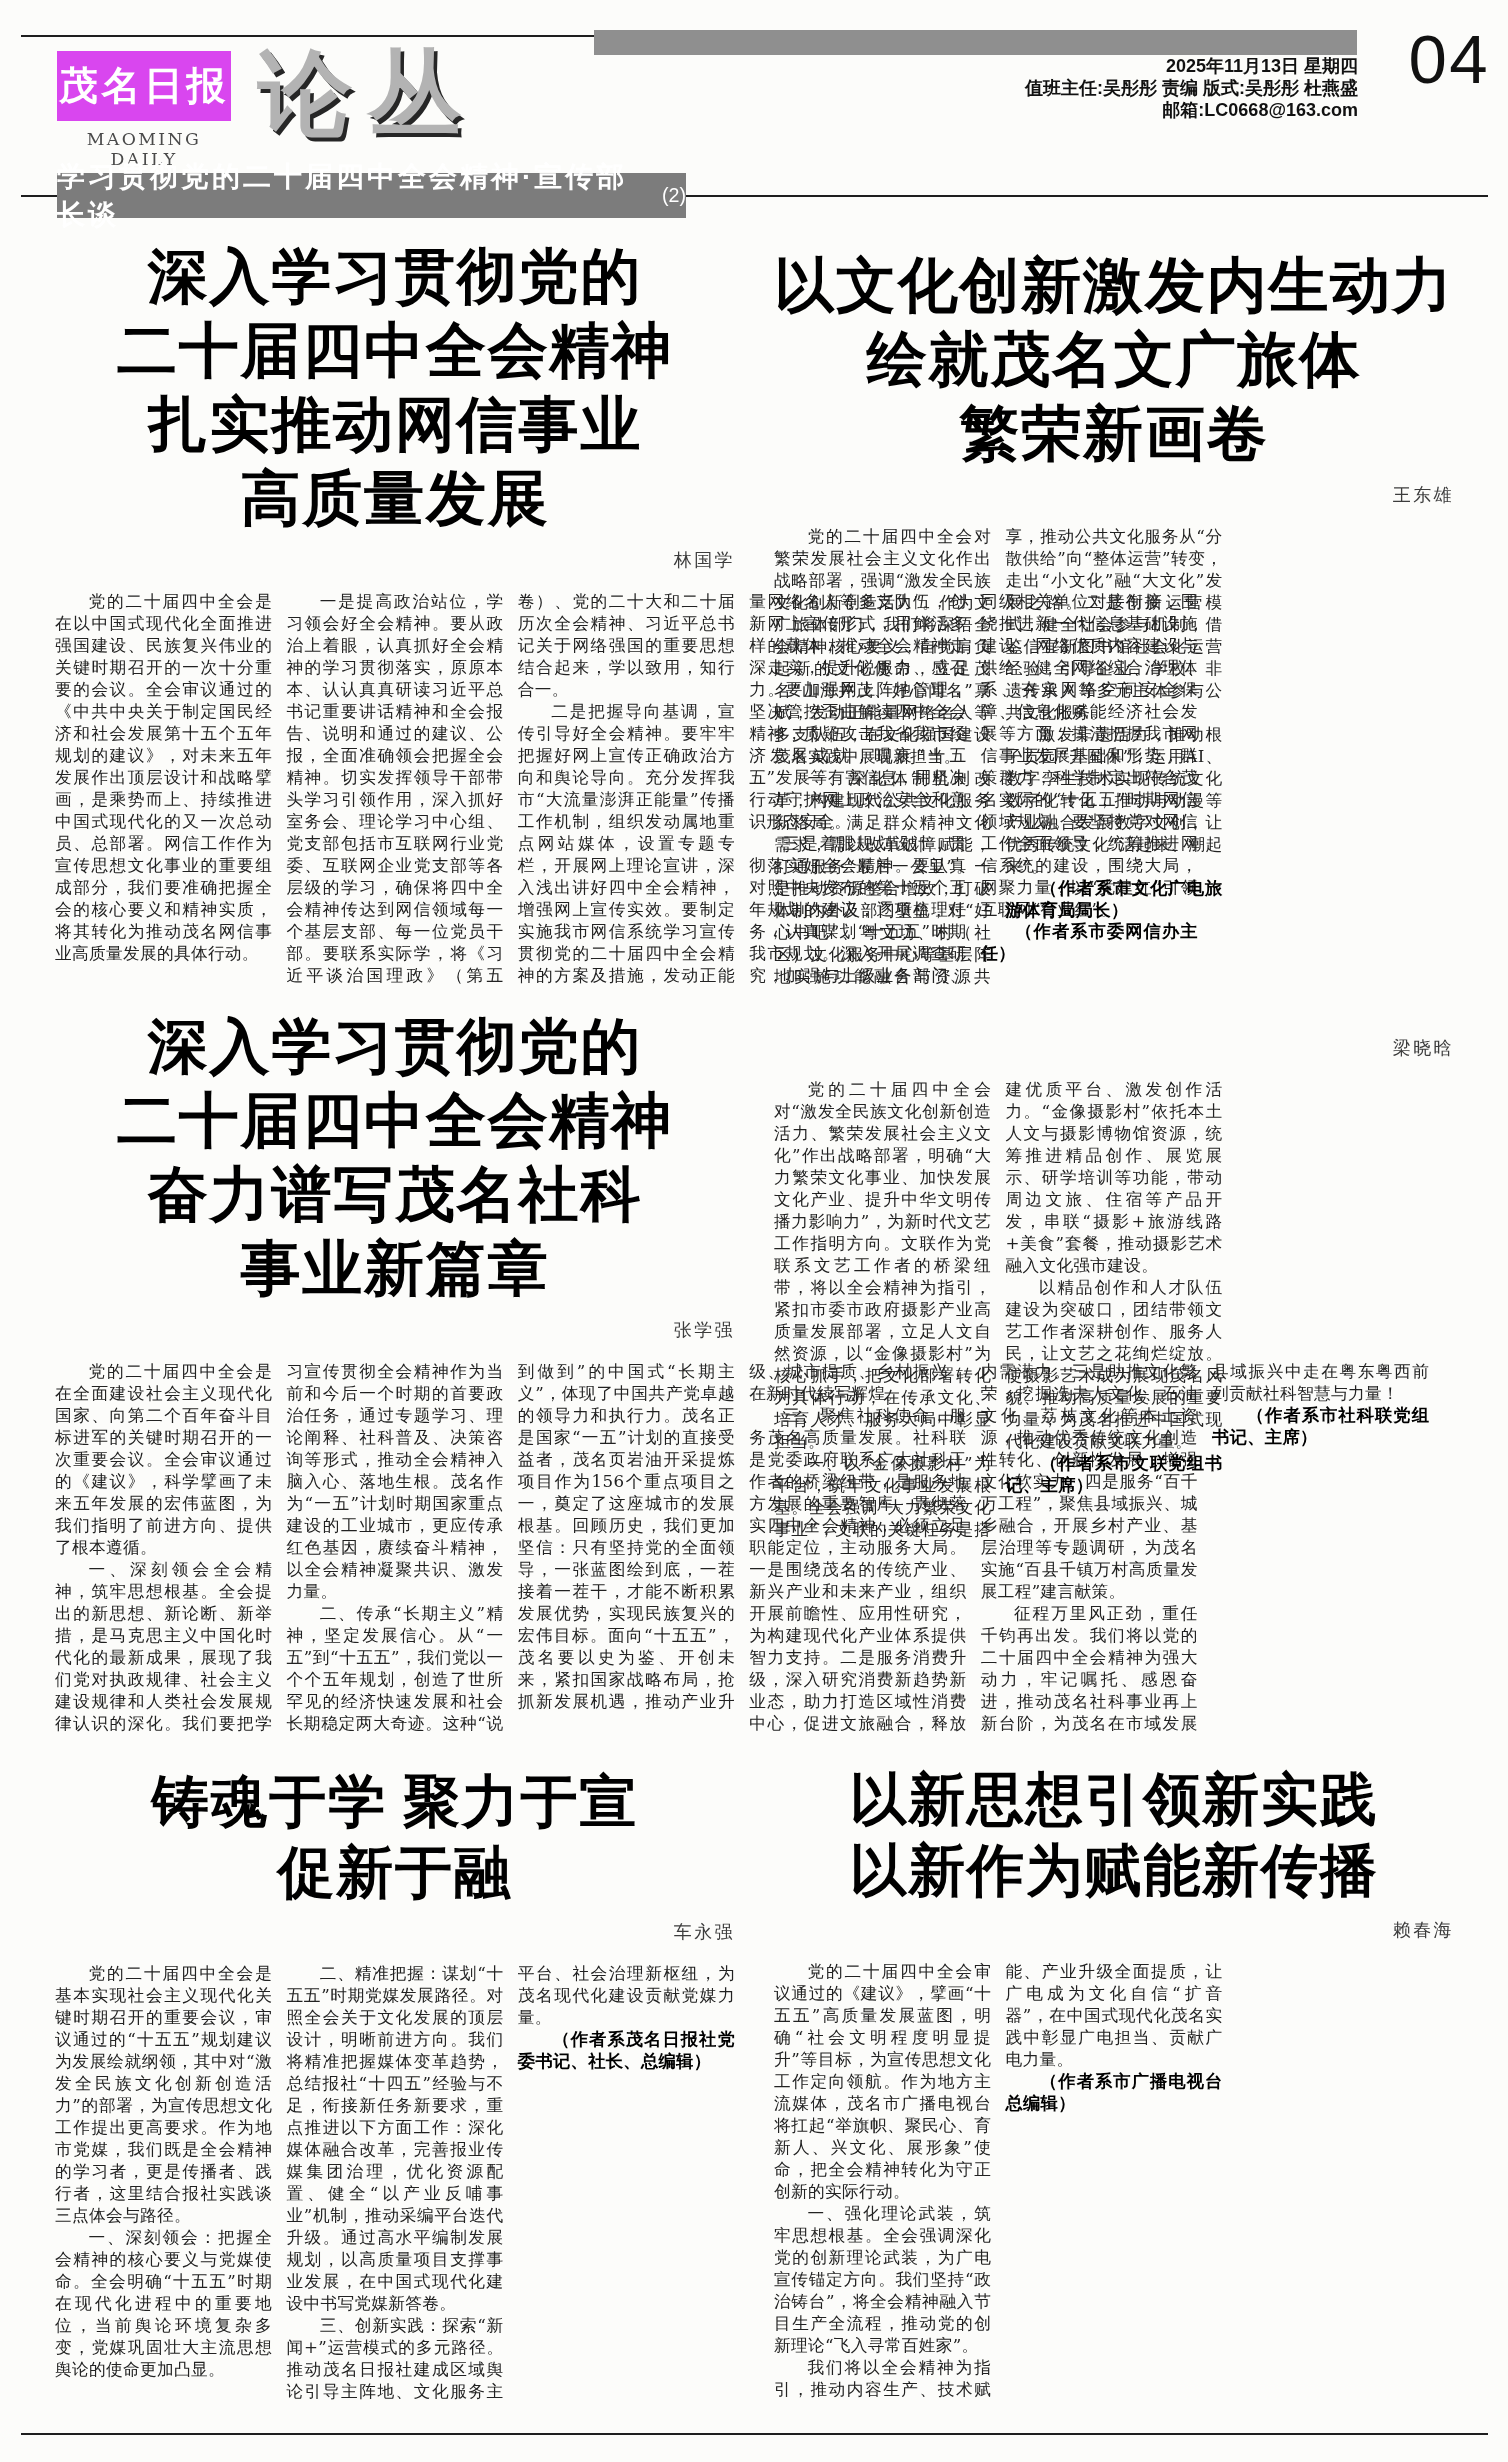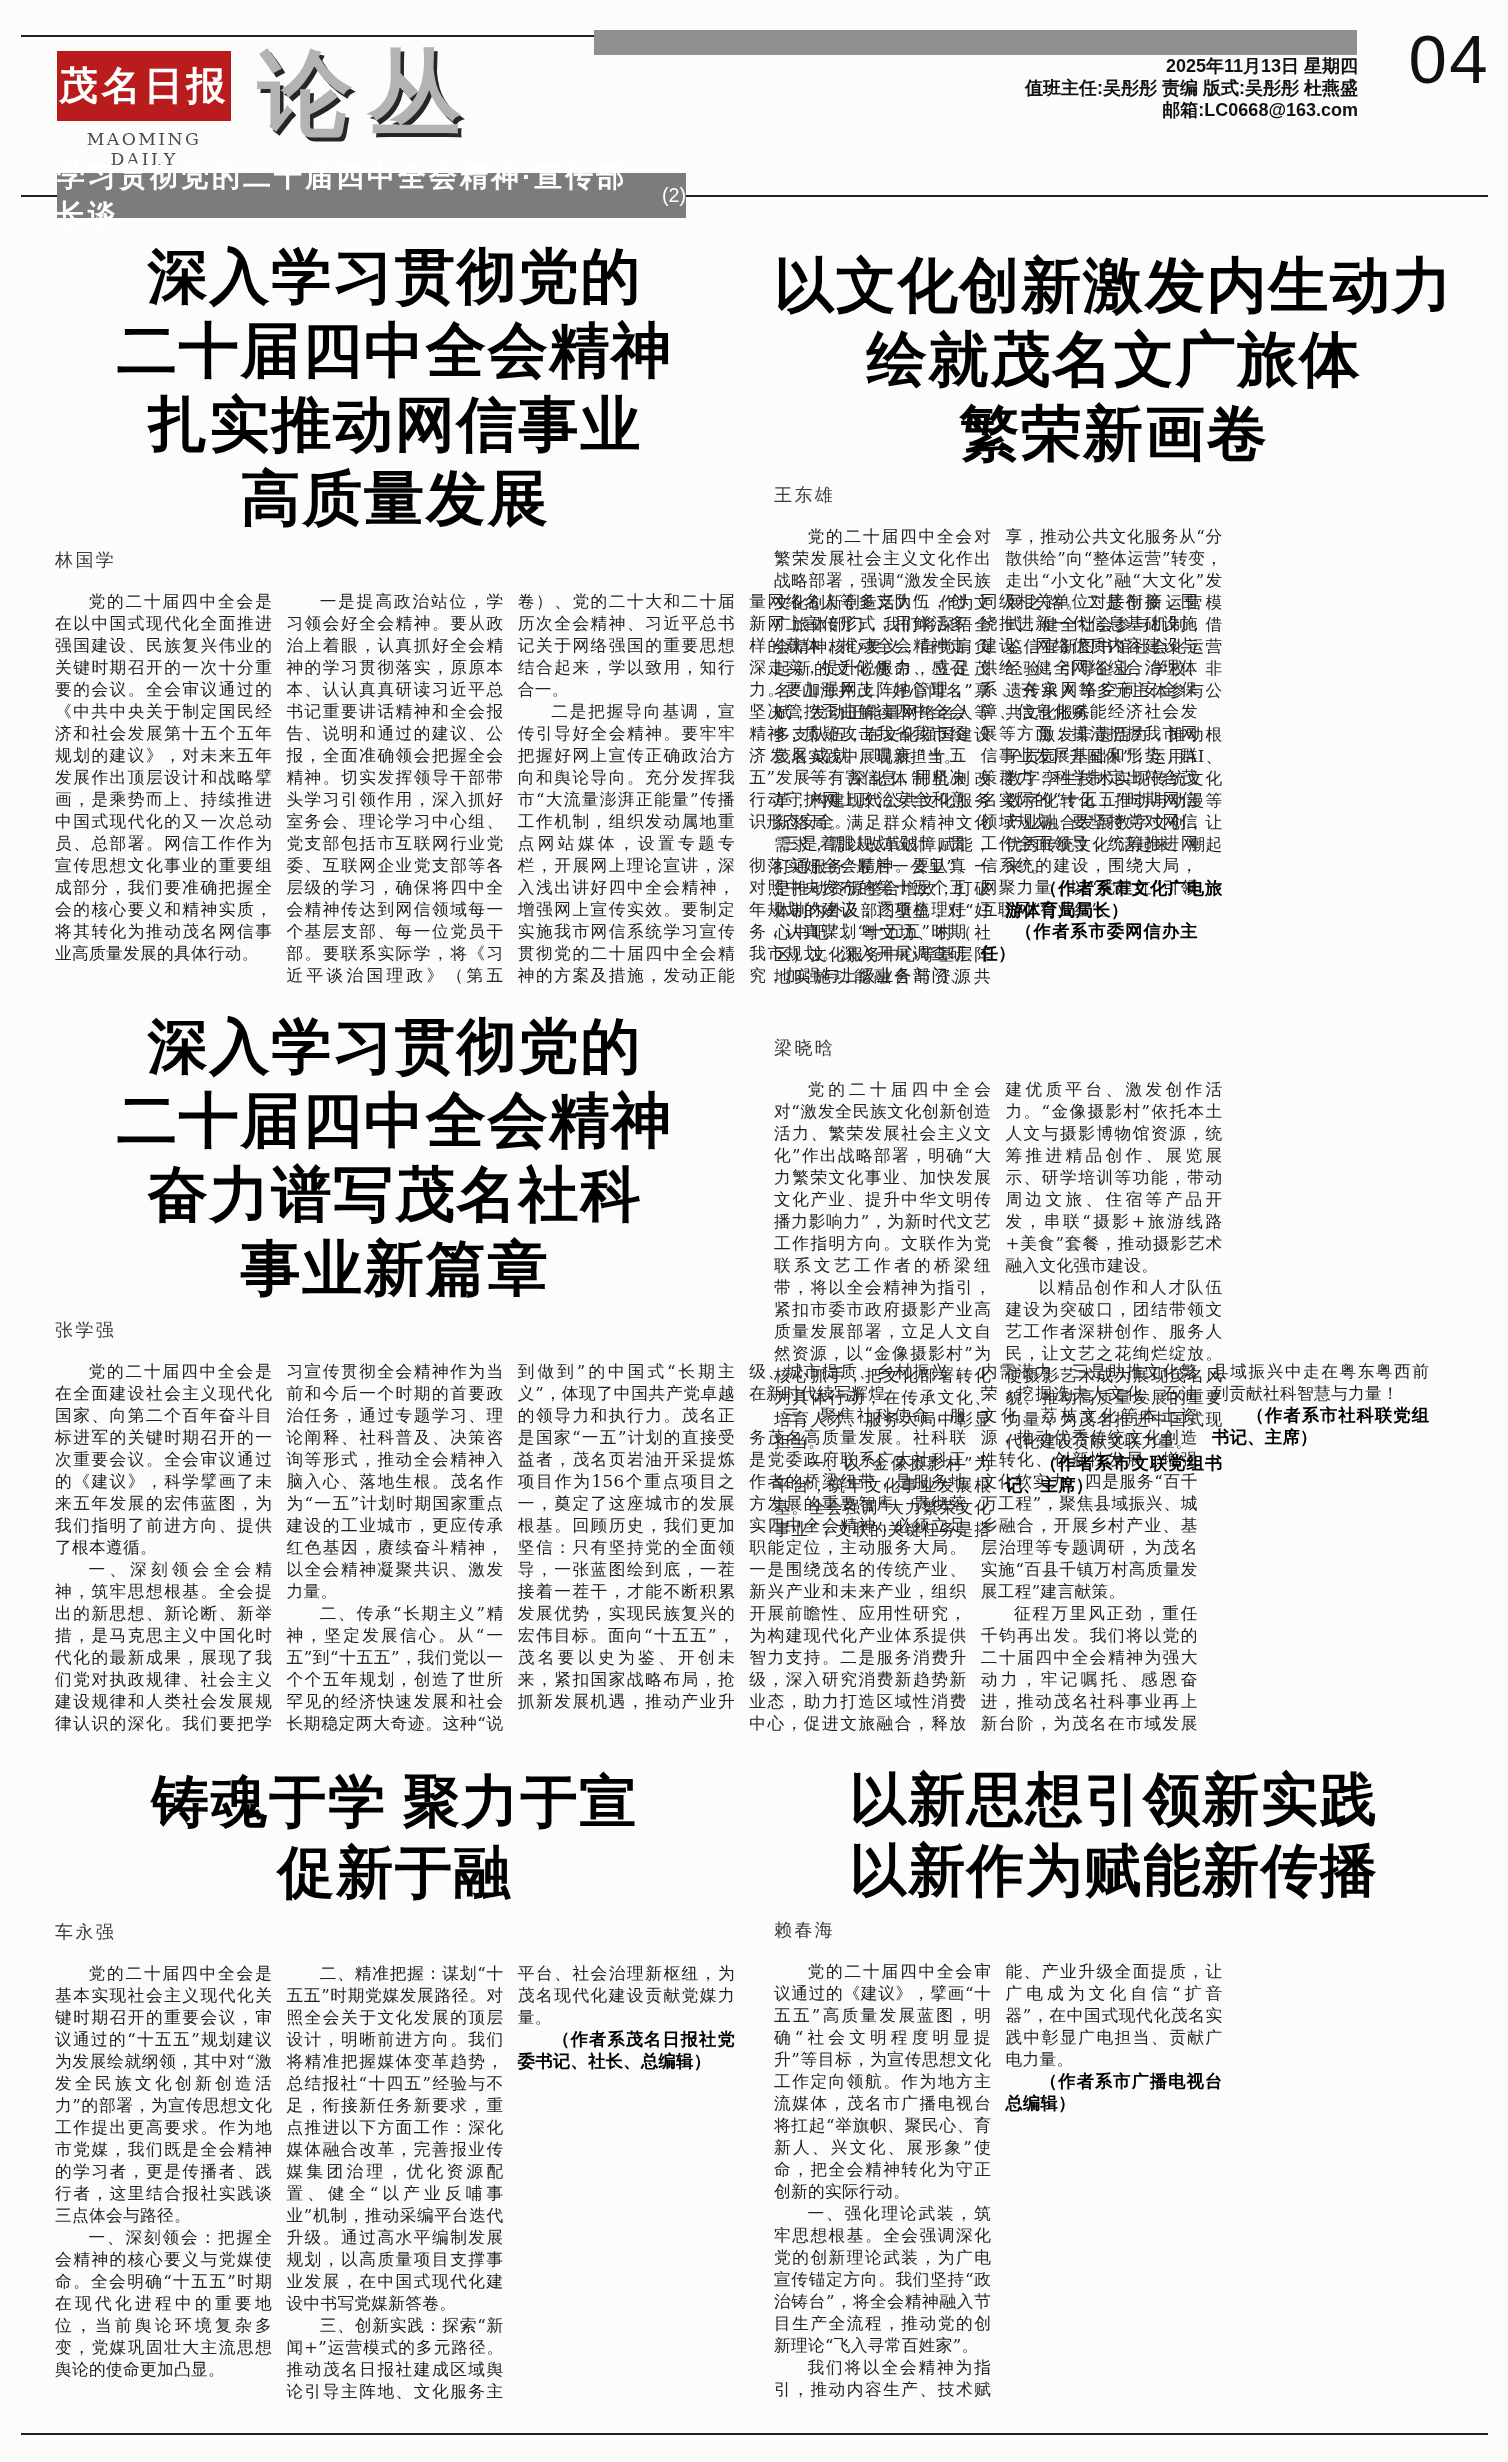--- a/index.html
+++ b/index.html
@@ -1,21 +1,21 @@
 <!DOCTYPE html>
 <html style="font-size:9.5px"><head>
 <meta charset="utf-8">
 <style>
   html,body{margin:0;padding:0;background:#e8e8e4;}
   #page{position:relative;width:1508px;height:2462px;background:#fcfcfa;color:#1b1b1b;
         font-family:"DejaVu Serif","Liberation Serif",serif;overflow:hidden;}
   .rule{position:absolute;background:#1e1e1e;}
   
   #gray-bar{position:absolute;left:594px;top:30px;width:763px;height:25px;background:#8f8f8f;}
-  #logo-box{position:absolute;left:57px;top:51px;width:174px;height:70px;background:#b91c1c;
+  #logo-box{position:absolute;left:57px;top:51px;width:174px;height:70px;background:#d946ef;
             display:flex;align-items:center;justify-content:center;}
   #logo-box .zh{color:#fff;font-size:39px;font-weight:bold;letter-spacing:3.6px;
                 font-family:"DejaVu Serif",serif;}
   #logo-en{position:absolute;left:57px;top:129px;width:174px;text-align:center;
            font-size:17.3px;letter-spacing:2.4px;color:#4a4a4a;}
   #section-name{position:absolute;left:258px;top:31px;font-size:94px;font-weight:900;
                 letter-spacing:15.5px;color:#b3b3b3;text-shadow:3.6px 4.2px 0 #262626;
                 font-family:"Liberation Serif",serif;}
   #head-right{position:absolute;right:150px;top:55px;text-align:right;
               font-family:"Liberation Sans",sans-serif;font-weight:bold;
@@ -28,21 +28,21 @@
           display:flex;align-items:center;justify-content:center;z-index:2;}
   #banner .t{color:#fff;font-size:28px;font-weight:bold;letter-spacing:3px;
              font-family:"Liberation Sans",sans-serif;}
   #banner .issue{color:#fff;font-size:19.7px;margin-left:8.4px;font-family:"Liberation Sans",sans-serif;}
   
   .article{position:absolute;width:680px;}
   .a-title{white-space:pre-line;text-align:center;font-weight:900;color:#000;
            font-family:"Liberation Serif","DejaVu Serif",serif;letter-spacing:1.8px;}
   .t100{font-size:60px;line-height:74px;}
   .t96{font-size:57px;line-height:71px;}
-  .a-byline{text-align:left;font-size:18px;color:#3c3c3c;letter-spacing:2.4px;margin-top:12px;}
+  .a-byline{text-align:right;font-size:18px;color:#3c3c3c;letter-spacing:2.4px;margin-top:12px;}
   .a-body{margin-top:18px;column-count:3;column-gap:14.3px;column-fill:auto;
           text-align:justify;font-size:16.7px;line-height:22px;letter-spacing:0.3px;color:#222;}
   .a-body p{margin:0;text-indent:2em;}
   .a-body p.attr{font-family:"Liberation Sans",sans-serif;font-weight:bold;color:#000;
                  font-size:17.3px;}
   #bottom-rule{top:2433px;left:21px;width:1467px;height:1.8px;}
 </style>
 </head>
 <body>
 

